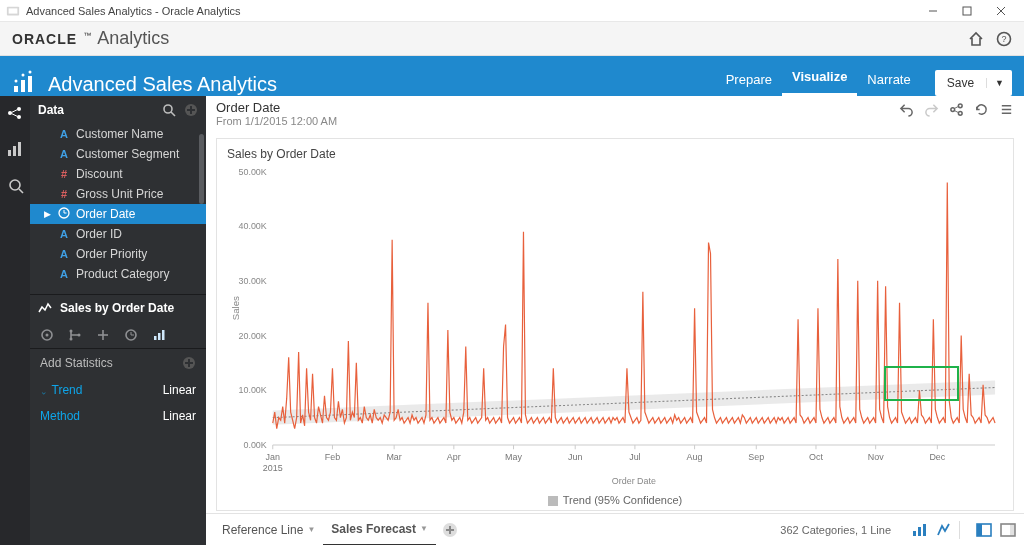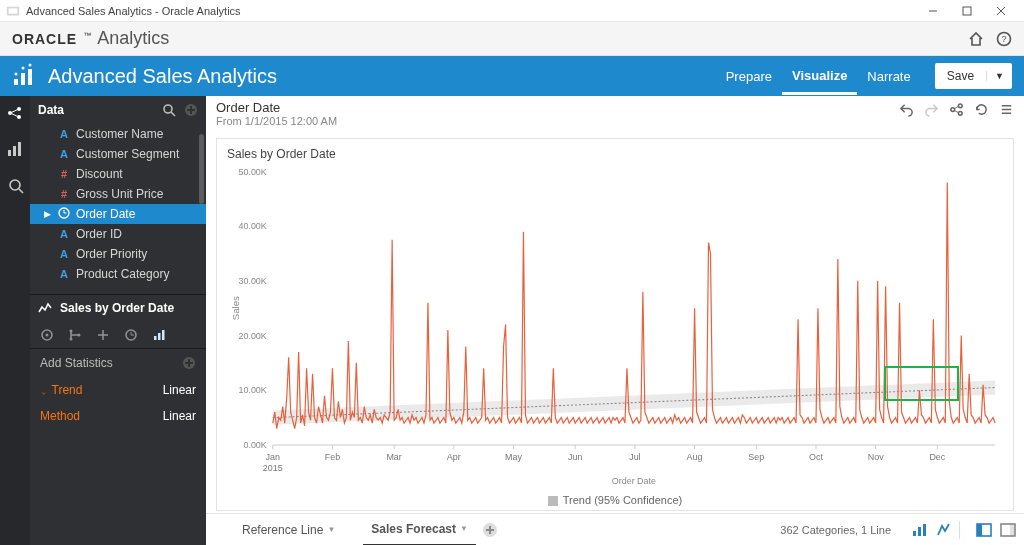--- a/index.html
+++ b/index.html
@@ -15,21 +15,21 @@
   
   .appheader { height: 34px; display: flex; align-items: center; padding: 0 12px; background: #f5f5f5; border-bottom: 1px solid #e1e1e1; }
   .brand { display: flex; align-items: baseline; gap: 6px; color: #333; }
   .brand .oracle { font-weight: 700; letter-spacing: 1px; font-size: 14px; }
   .brand .tm { font-size: 8px; position: relative; top:-6px; }
   .brand .analytics { font-size: 18px; color: #555; }
   .appheader .head-spacer { flex: 1; }
   .head-icon { width: 16px; height: 16px; color: #555; margin-left: 12px; }
 
   
-  .bluebar { height: 40px; background: #1f89ce; color: #fff; display: flex; align-items: center; padding: 0 12px; }
+  .bluebar { height: 40px; background: #1f89ce; color: #fff; display: flex; align-items: flex-end; padding: 0 12px; }
   .bluebar .wbicon { width: 26px; height: 26px; margin-right: 10px; }
   .bluebar h1 { font-size: 20px; font-weight: 400; flex: 1; }
   .bluebar .tab { font-size: 13px; padding: 10px 10px 9px; cursor: pointer; }
   .bluebar .tab.active { border-bottom: 3px solid #fff; font-weight: bold; }
   .bluebar .savebtn { background: #fff; color: #333; height: 26px; display: flex; align-items: center; margin-left: 14px; border-radius: 2px; }
   .bluebar .savebtn .save-label { padding: 0 12px; font-size: 12px; }
   .bluebar .savebtn .caret { border-left: 1px solid #ddd; padding: 0 8px; font-size: 9px; }
 
   
   .mainrow { display: flex; height: calc(545px - 22px - 34px - 40px); }
@@ -64,21 +64,21 @@
   .vizpanel-head .vpname { flex:1; font-size:12px; font-weight:700; }
 
   .viz-tool-tabs { height: 28px; display:flex; align-items:center; gap: 14px; padding-left: 10px; border-bottom:1px solid #1a1b1d; }
   .viz-tool-tabs .ticon { width:14px; height:14px; color:#8f9093; position:relative; }
   .viz-tool-tabs .ticon.active { color:#cfe8fb; }
   .viz-tool-tabs .ticon.active::after { content:""; position:absolute; left:-3px; right:-3px; bottom:-8px; height:2px; background:#2aa7ff; }
 
   .stats-row { height: 28px; display:flex; align-items:center; padding: 0 10px; justify-content:space-between; color:#bdbdbd; }
   .stats-row .plus { width:14px; height:14px; }
   .kv { height: 26px; display:flex; align-items:center; padding: 0 10px; justify-content:space-between; }
-  .kv .k { color:#f97316; }
+  .kv .k { color:#0ea5e9; }
   .kv .v { color:#fff; }
   .kv.trend-hd .k::before { content:"⌃"; display:inline-block; transform:rotate(180deg); margin-right:4px; font-size:9px; opacity:.6; }
 
   
   .canvas { flex:1; display:flex; flex-direction:column; background:#fff; }
   .canvas-header { height: 38px; padding: 4px 10px 0; display:flex; align-items:flex-start; }
   .canvas-header .crumbs { flex:1; }
   .canvas-header .crumb-title { font-size:13px; color:#333; }
   .canvas-header .crumb-sub { font-size:11px; color:#888; }
   .canvas-header .toolbar { display:flex; gap:10px; color:#666; padding-top:2px; }
@@ -88,21 +88,21 @@
   .chart-title { font-size:12px; color:#444; margin-bottom:4px; }
   .chart-area { flex:1; position:relative; }
   .chart-area svg { width:100%; height:100%; }
   .legend-row { position:absolute; bottom:4px; left:0; right:0; text-align:center; font-size:11px; color:#666; }
   .legend-swatch { display:inline-block; width:10px; height:10px; background:#bbb; margin-right:5px; vertical-align:middle; }
 
   .green-box { position:absolute; border:2px solid #1fb24a; pointer-events:none; }
 
   
   .footer { height: 32px; border-top:1px solid #e3e3e3; display:flex; align-items:center; padding: 0 8px; font-size:12px; color:#555; }
-  .footer .ftab { padding: 0 8px; height:32px; display:flex; align-items:center; gap:4px;margin-left:20px; }
+  .footer .ftab { padding: 0 8px; height:32px; display:flex; align-items:center; gap:4px; }
   .footer .ftab.active { font-weight:700; border-bottom:2px solid #333; }
   .footer .caret-d { font-size:8px; opacity:.6; }
   .footer .addtab { width:16px; height:16px; color:#888; margin-left:6px; }
   .footer .fspacer { flex:1; }
   .footer .status { font-size:11px; color:#666; margin-right:12px; }
   .footer .ftool { width:16px; height:16px; color:#2a7fbf; margin-left:8px; }
   .footer .ftool.gray { color:#888; }
   .footer .divider { width:1px; height:18px; background:#ddd; margin:0 8px; }
 
   .icon-stroke { fill:none; stroke:currentColor; stroke-width:1.6; }

